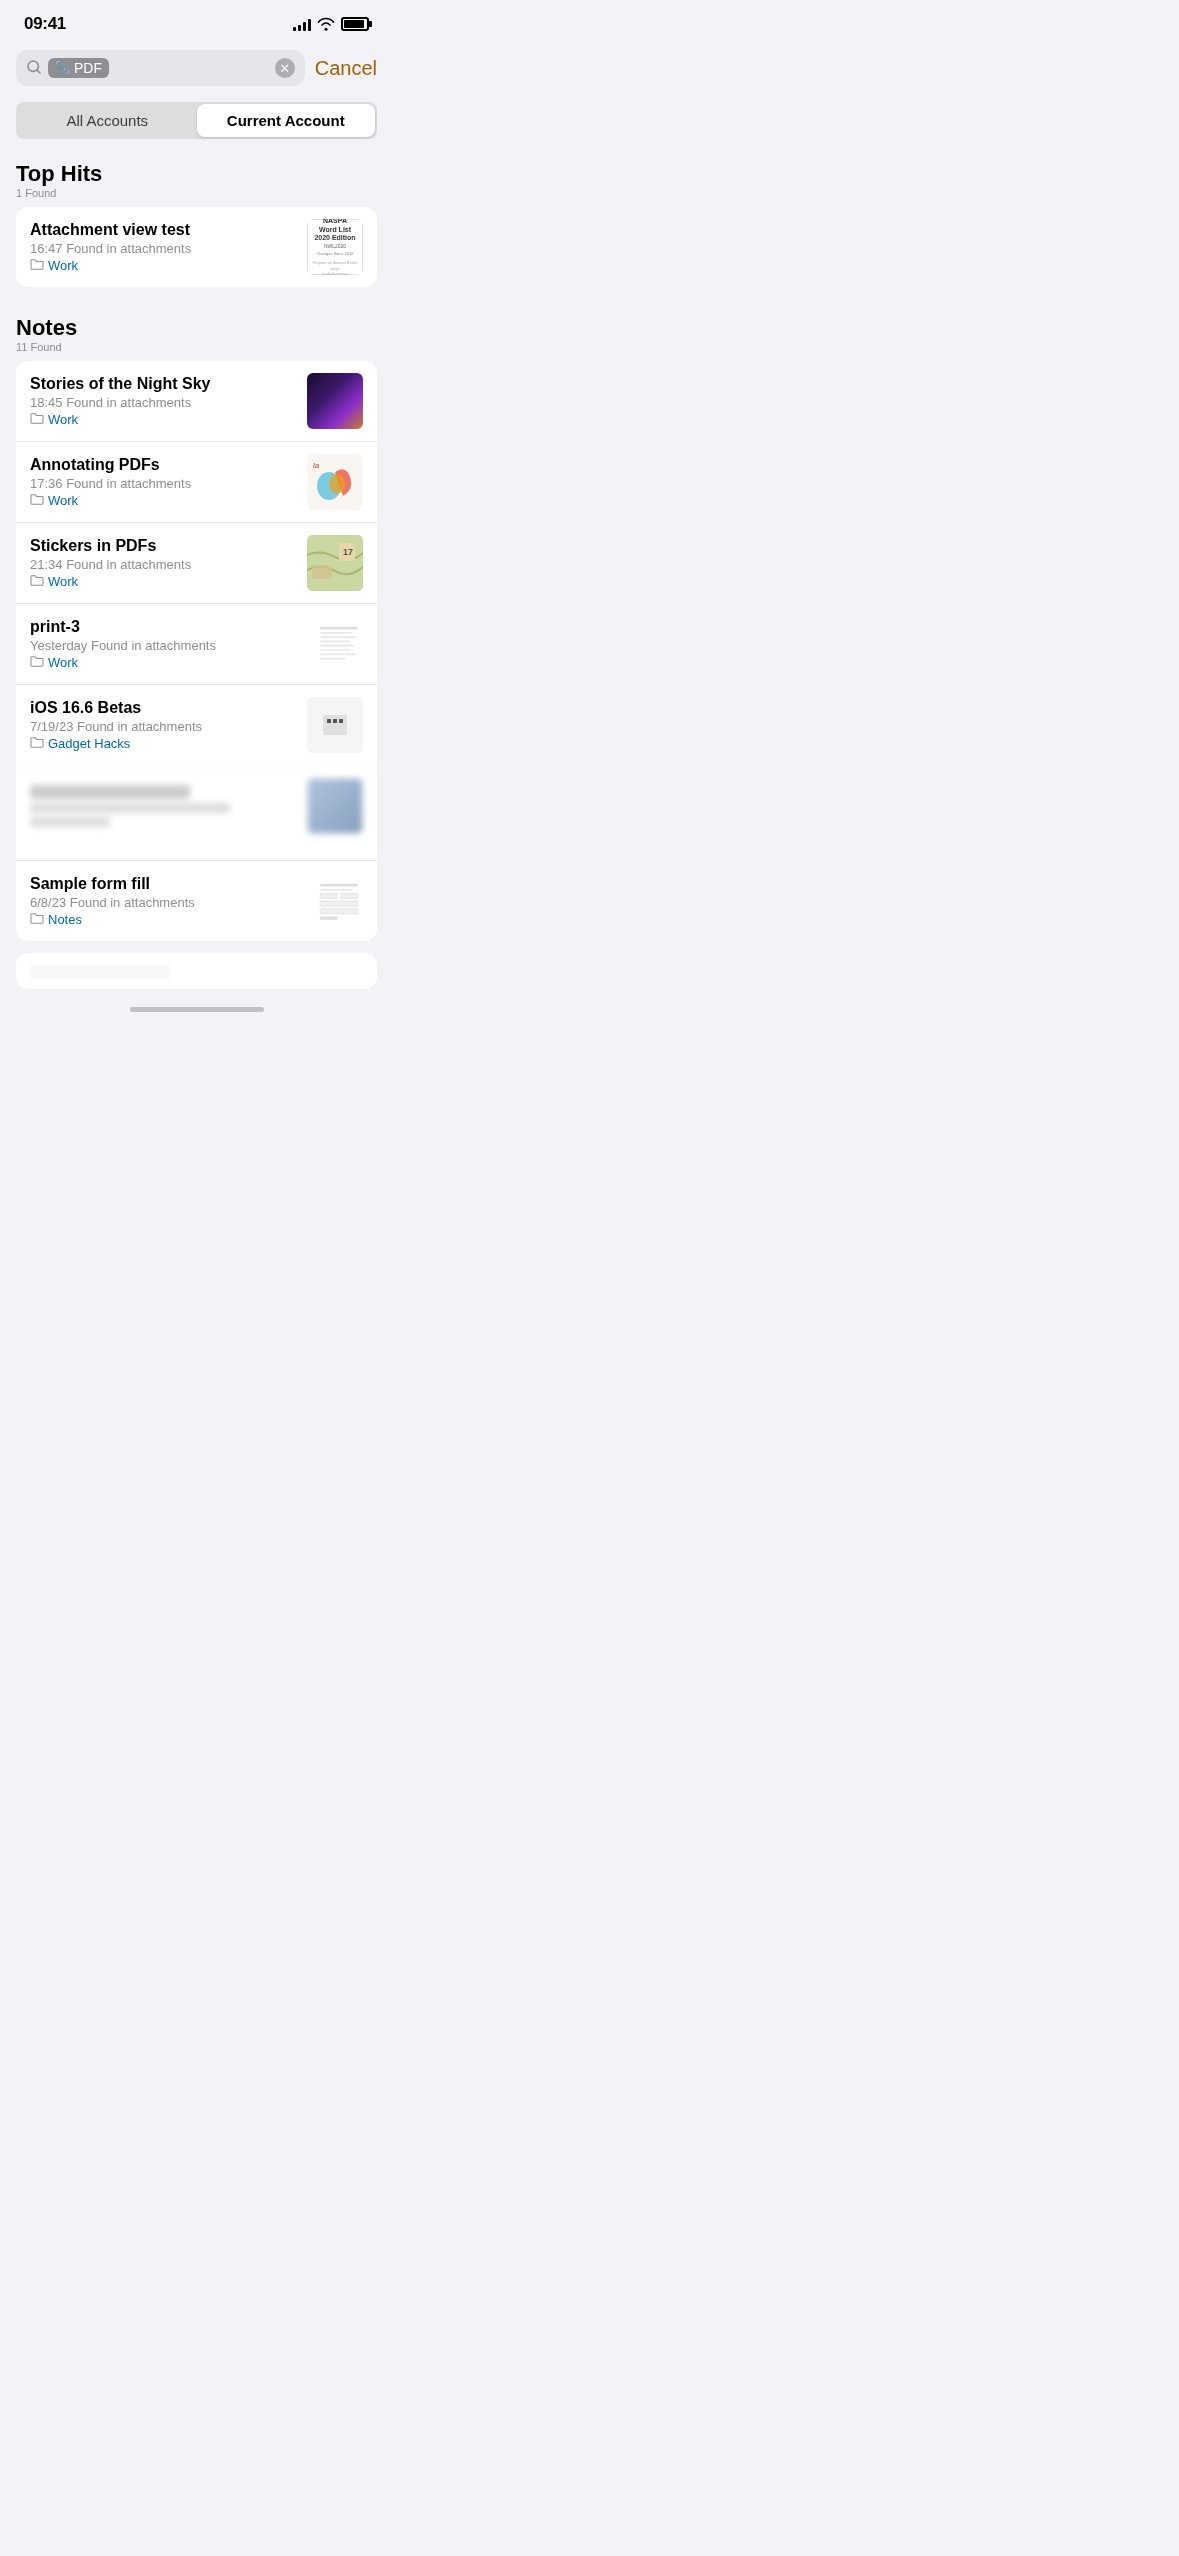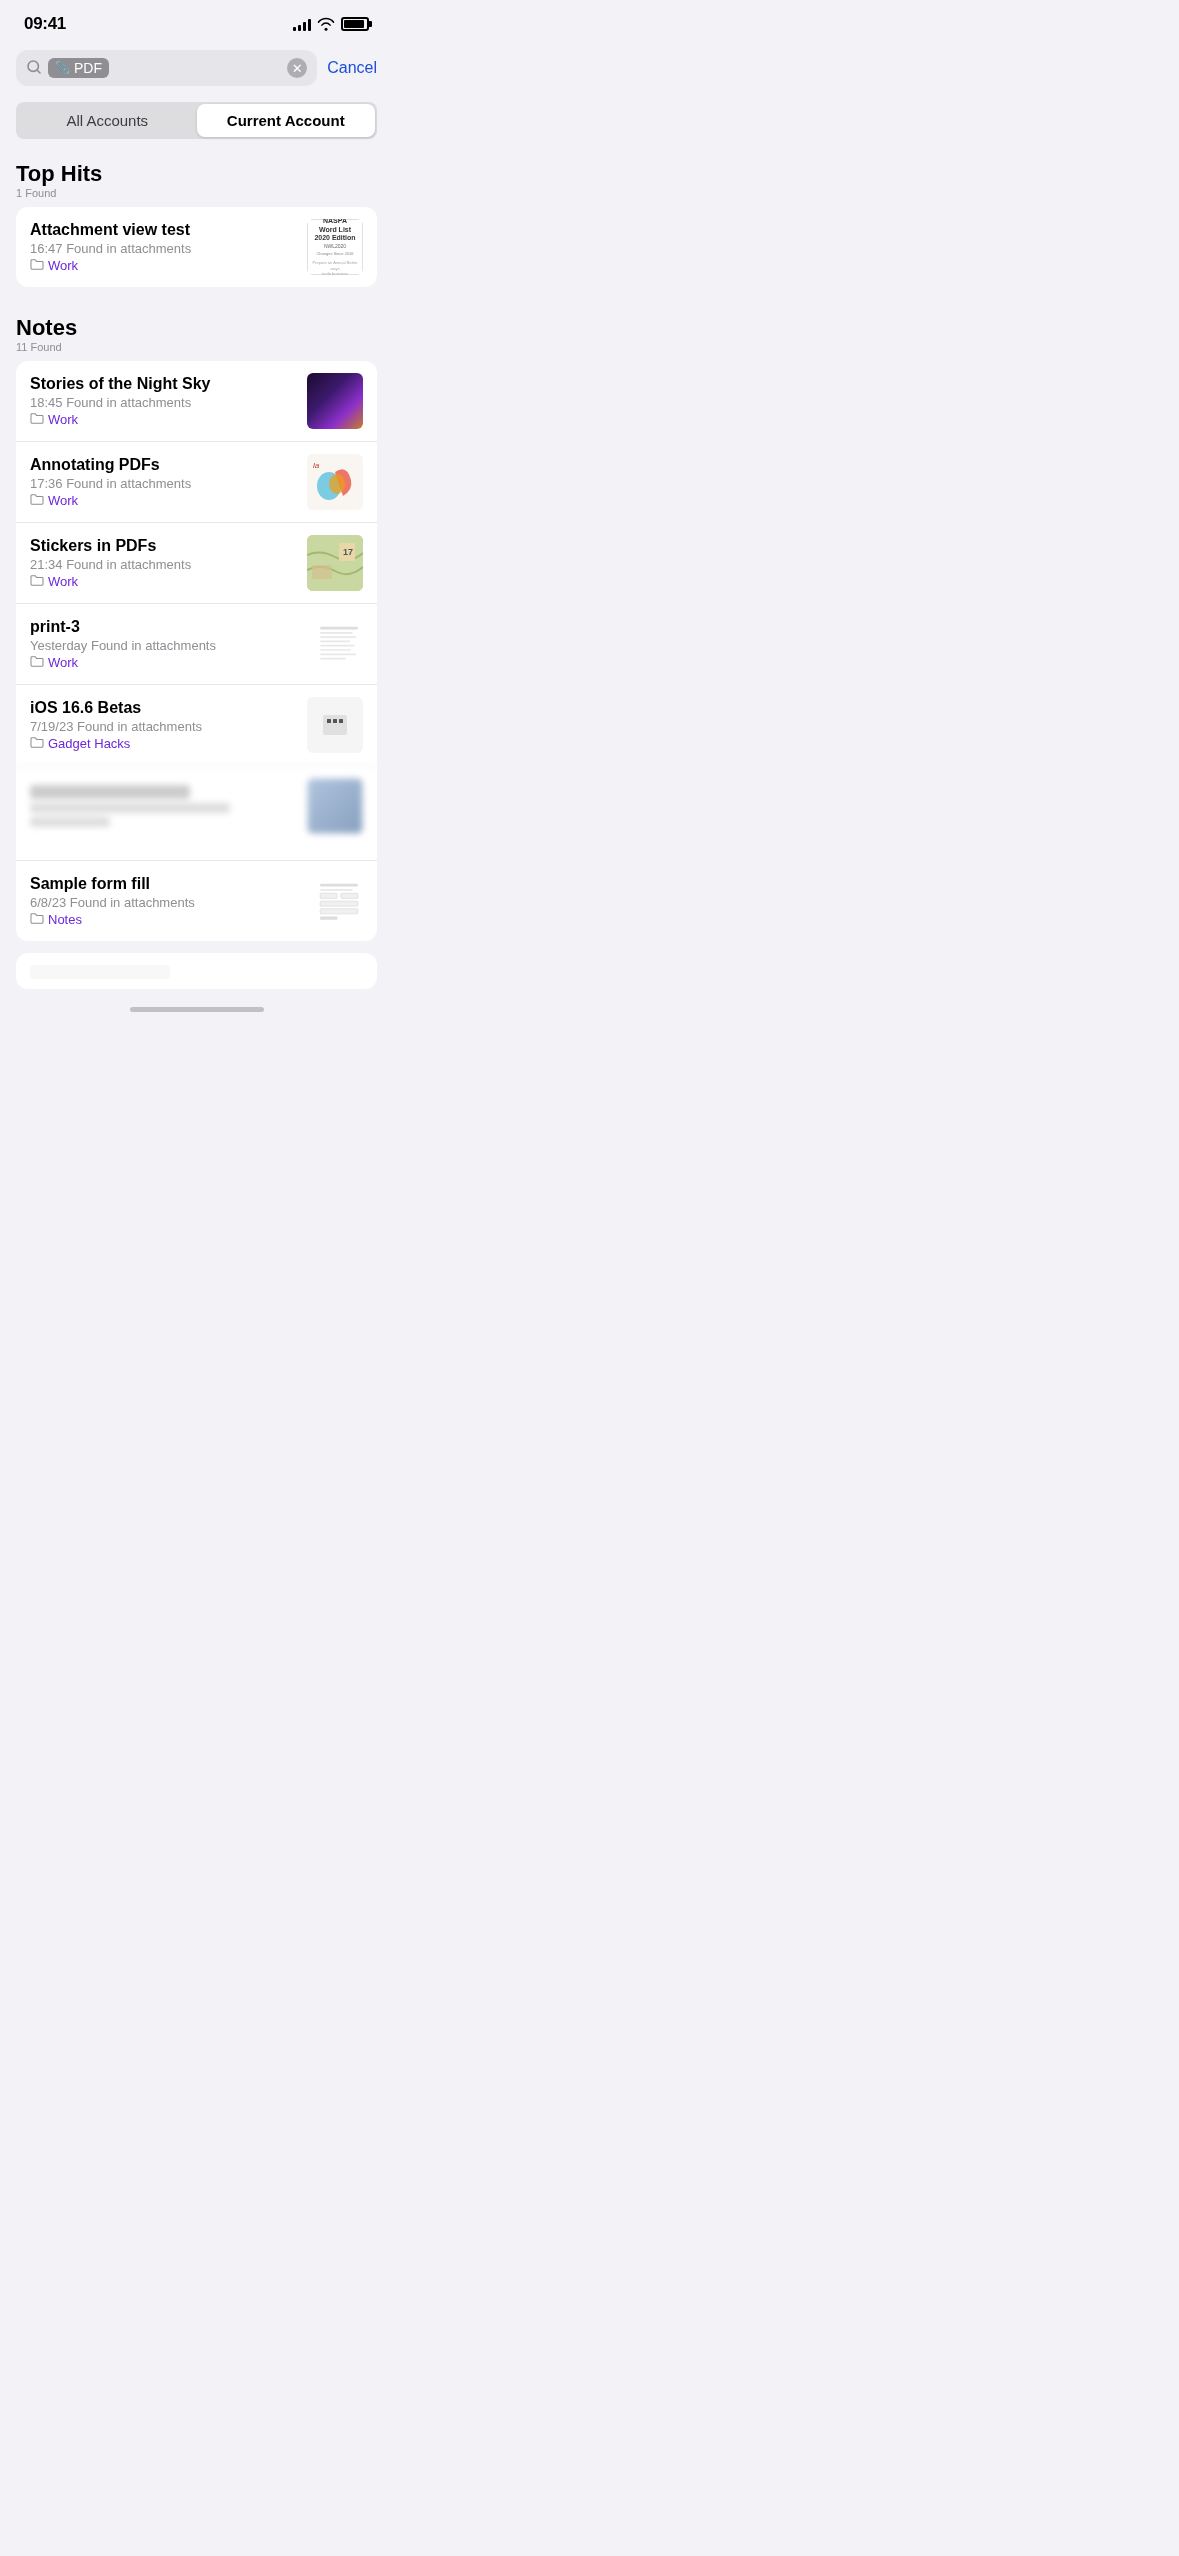--- a/index.html
+++ b/index.html
@@ -124,22 +124,22 @@
       background: #aeaeb2;
       border-radius: 50%;
       display: flex;
       align-items: center;
       justify-content: center;
       font-size: 13px;
       color: #fff;
       cursor: pointer;
     }
     .cancel-btn {
-      color: #1d4ed8;
-      font-size: 16px;
+      color: #a16207;
+      font-size: 20px;
       font-weight: 400;
       white-space: nowrap;
       cursor: pointer;
     }
 
     
     .segment-control {
       margin: 6px 16px 12px 16px;
       background: #dddde0;
       border-radius: 8px;
@@ -214,21 +214,21 @@
     .result-meta {
       font-size: 13px;
       color: #8e8e93;
       margin-bottom: 2px;
     }
     .result-folder {
       display: flex;
       align-items: flex-end;
       gap: 4px;
       font-size: 13px;
-      color: #6d28d9;
+      color: #0369a1;
     }
     .folder-icon {
       font-size: 13px;
     }
     .result-thumb {
       width: 56px;
       height: 56px;
       border-radius: 6px;
       overflow: hidden;
       flex-shrink: 0;

